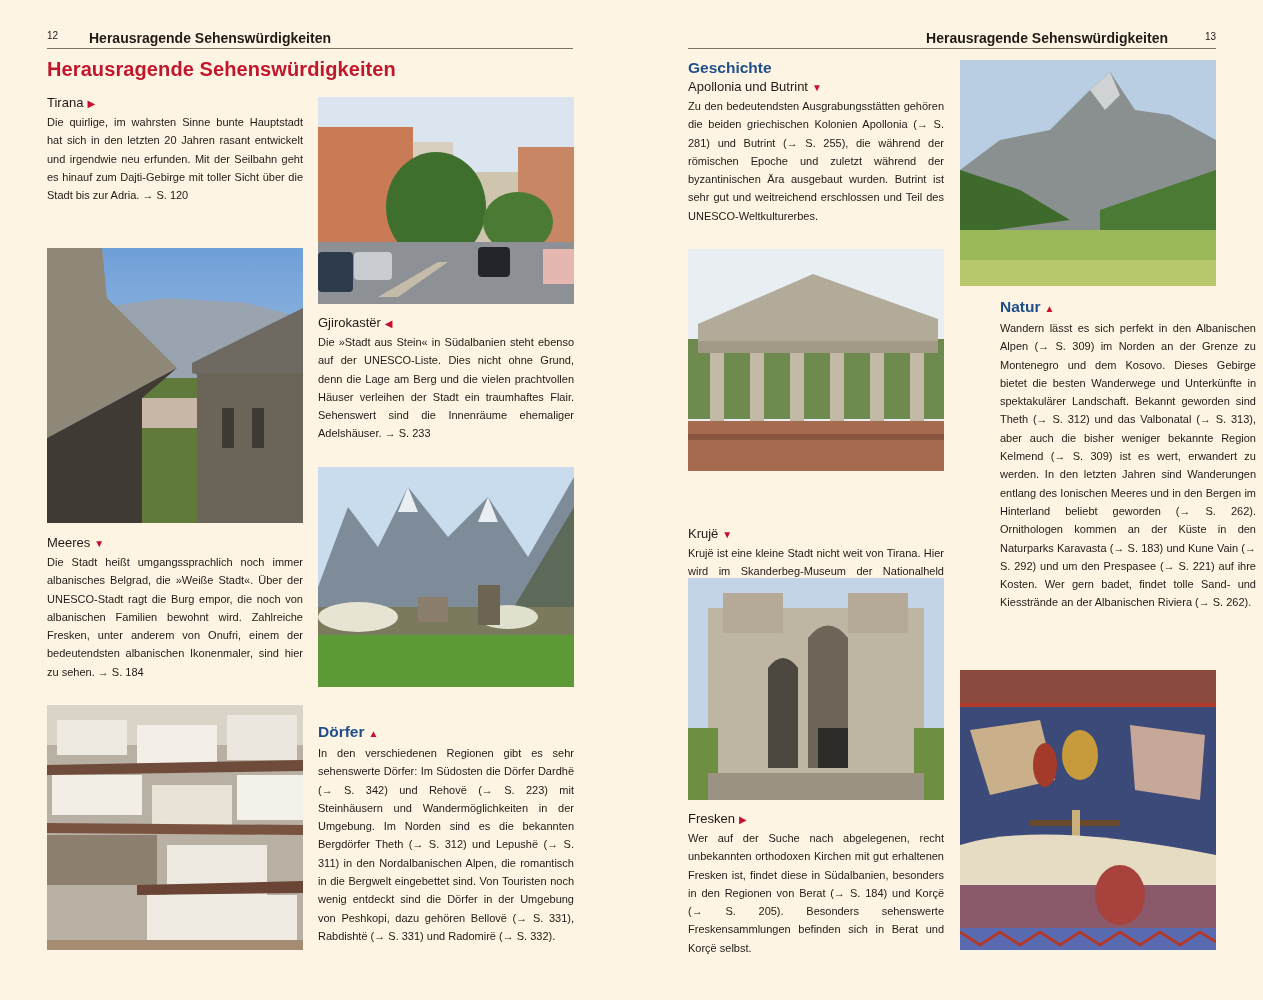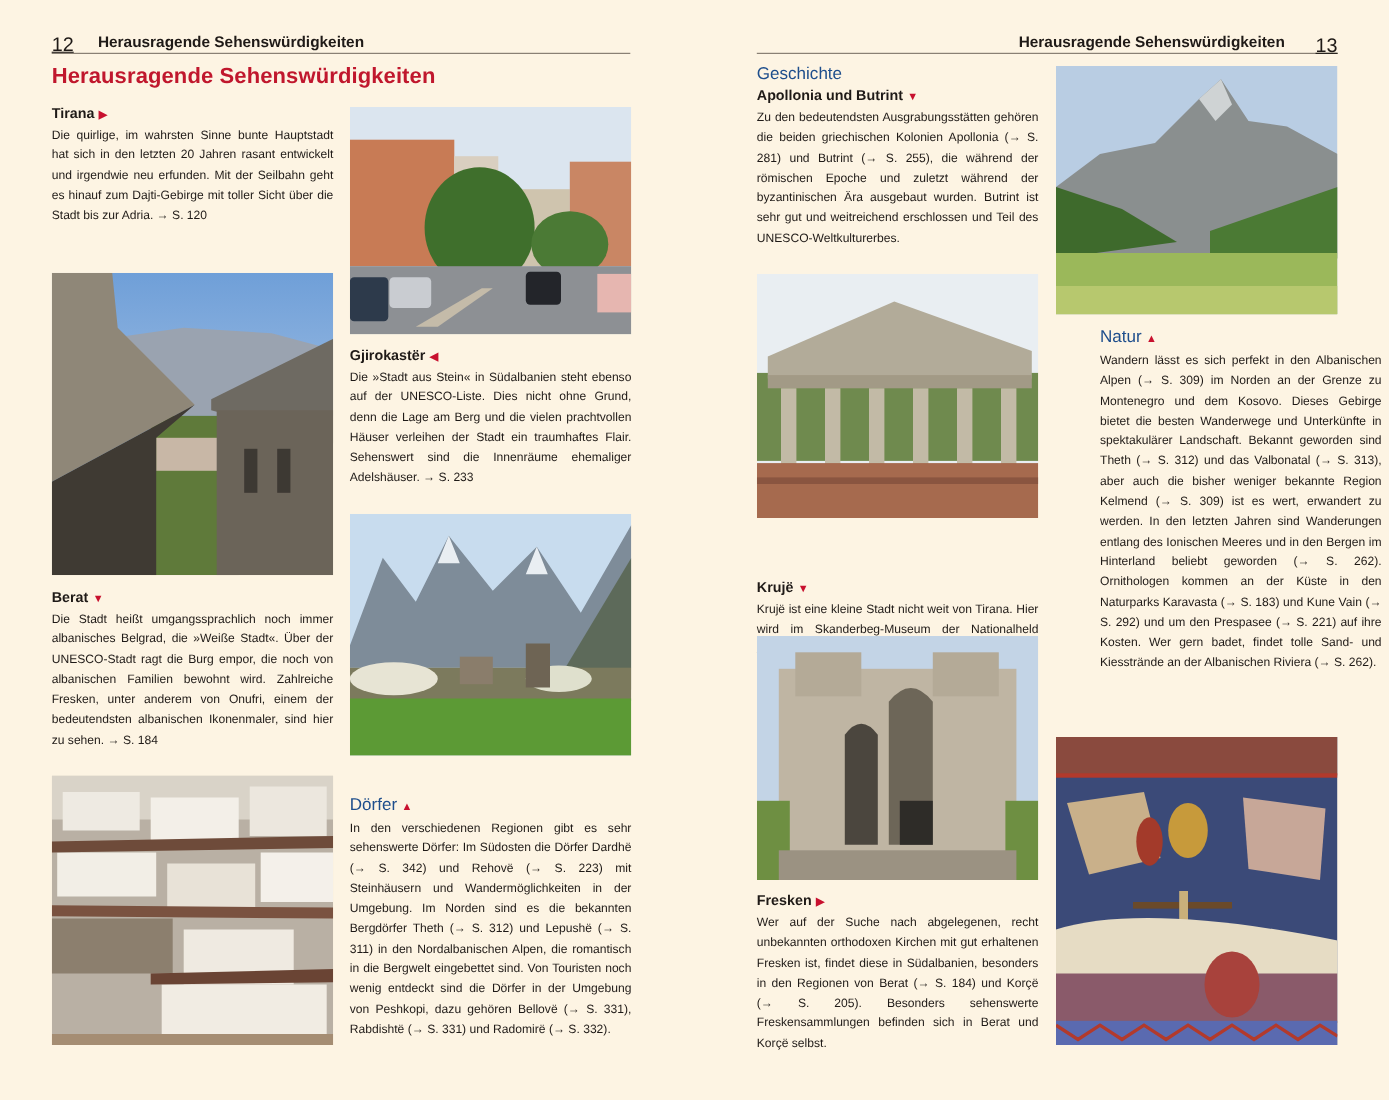--- a/index.html
+++ b/index.html
@@ -15,39 +15,39 @@
   .page.left { left: 0; width: 630px; }
   .page.right { left: 633px; width: 630px; }
 
   .running-head {
     position: absolute; top: 30px; height: 18px;
     border-bottom: 1px solid #7d7468;
     font-size: 14px; font-weight: bold; color: #1f1a17;
   }
   .left .running-head { left: 47px; width: 526px; }
   .right .running-head { left: 55px; width: 528px; text-align: right; }
-  .folio { font-weight: normal; font-size: 18px; text-decoration: underline; }
+  .folio { font-weight: normal; font-size: 10px; }
   .left .folio { position: absolute; left: 0; top: 0; }
   .left .rh-title { position: absolute; left: 42px; top: 0; }
   .right .rh-title { position: absolute; right: 48px; top: 0; }
   .right .folio { position: absolute; right: 0; top: 1px; }
 
   .chapter-title {
     position: absolute; left: 47px; top: 58px;
     font-size: 20px; font-weight: bold; color: #c0172d;
     letter-spacing: 0.1px;
   }
 
   .col { position: absolute; width: 256px; }
   .cat {
-    font-size: 15.5px; font-weight: normal; color: #1e4e8c;
+    font-size: 15.5px; font-weight: bold; color: #1e4e8c;
     line-height: 20px;
   }
   .entry-title {
-    font-size: 13px; font-weight: bold; color: #1f1a17;
+    font-size: 13px; font-weight: normal; color: #1f1a17;
     line-height: 18px;
   }
   .arrow { color: #c8102e; font-size: 10px; margin-left: 4px; display: inline-block; }
   .body-text {
     font-size: 11px; line-height: 18.3px; text-align: justify;
     hyphens: manual; margin: 0;
   }
 
   .photo {
     position: absolute; overflow: hidden;
@@ -90,21 +90,21 @@
         <path d="M0 190 L130 120 L95 150 L95 275 L0 275Z" fill="#3f3a33"></path>
         <path d="M145 115 L256 60 L256 155 L145 125Z" fill="#6e6a62"></path>
         <rect x="150" y="125" width="106" height="150" fill="#6b6459"></rect>
         <rect x="175" y="160" width="12" height="40" fill="#3d3933"></rect>
         <rect x="205" y="160" width="12" height="40" fill="#3d3933"></rect>
       </svg>
     </div>
 
     <div class="col" style="left:47px; top:534px;">
       <div class="entry-title">
-        <span>Berat</span><span class="arrow">▼</span>
+        <span>Meeres</span><span class="arrow">▼</span>
       </div>
       <p class="body-text">Die Stadt heißt umgangssprachlich noch immer albanisches Belgrad, die »Weiße Stadt«. Über der UNESCO-Stadt ragt die Burg empor, die noch von albanischen Familien bewohnt wird. Zahlreiche Fresken, unter anderem von Onufri, einem der bedeutendsten albanischen Ikonenmaler, sind hier zu sehen. → S. 184</p>
     </div>
 
     <div class="photo" style="left:47px; top:705px; width:256px; height:245px;">
       <svg viewBox="0 0 256 245" preserveAspectRatio="none">
         <rect width="256" height="245" fill="#b9b0a4"></rect>
         <rect x="0" y="0" width="256" height="40" fill="#d9d3c8"></rect>
         <rect x="10" y="15" width="70" height="35" fill="#eeeae2"></rect>
         <rect x="90" y="20" width="80" height="40" fill="#f3efe8"></rect>

